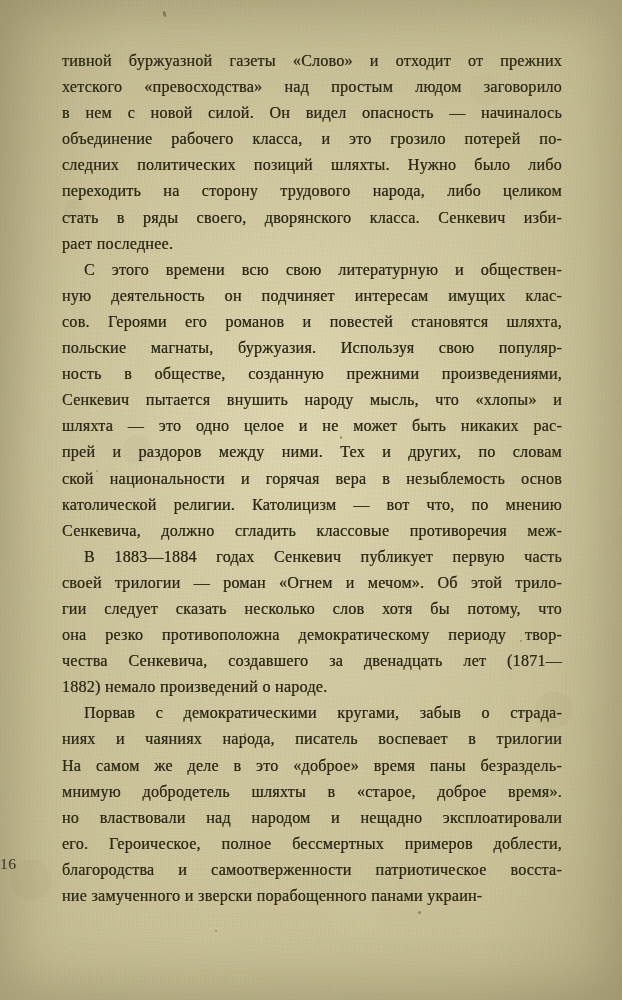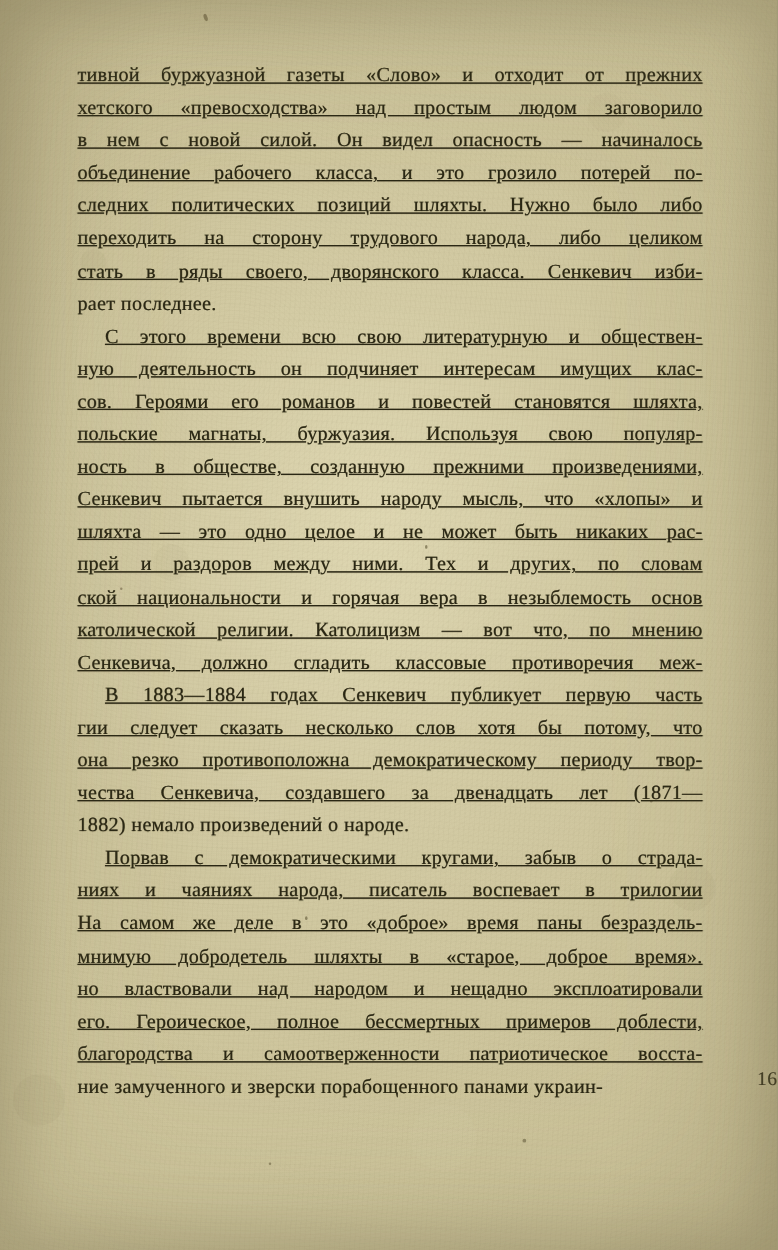--- a/index.html
+++ b/index.html
@@ -108,30 +108,29 @@
        0 0.35px 0 rgba(70,62,34,0.20);
   }
   .line {
     display: block;
     white-space: pre;
   }
   
   .j {
     text-align: justify;
     text-align-last: justify;
-    text-decoration: underline;
   }
   .indent { padding-left: 22px; }
 
   #page-number {
     position: absolute;
     left: 0;
     right: 0;
     top: 855px;
-    text-align: right;
+    text-align: left;
     font-size: 15.5px;
     letter-spacing: 0.4px;
     color: #302c17;
     text-shadow: 0.35px 0 0 rgba(55,50,26,0.35);
   }
 </style>
 </head>
 <body>
 
 <div id="page">
@@ -169,20 +168,21 @@
         <span class="line j">ность в обществе, созданную прежними произведениями,</span>
         <span class="line j">Сенкевич пытается внушить народу мысль, что «хлопы» и</span>
         <span class="line j">шляхта — это одно целое и не может быть никаких рас-</span>
         <span class="line j">прей и раздоров между ними. Тех и других, по словам</span>
         <span class="line j">ской национальности и горячая вера в незыблемость основ</span>
         <span class="line j">католической религии. Католицизм — вот что, по мнению</span>
         <span class="line j">Сенкевича, должно сгладить классовые противоречия меж-</span>
       </p>
       <p class="para">
         <span class="line j indent">В 1883—1884 годах Сенкевич публикует первую часть</span>
+        <span class="line j">своей трилогии — роман «Огнем и мечом». Об этой трило-</span>
         <span class="line j">гии следует сказать несколько слов хотя бы потому, что</span>
         <span class="line j">она резко противоположна демократическому периоду твор-</span>
         <span class="line j">чества Сенкевича, создавшего за двенадцать лет (1871—</span>
         <span class="line">1882) немало произведений о народе.</span>
       </p>
       <p class="para">
         <span class="line j indent">Порвав с демократическими кругами, забыв о страда-</span>
         <span class="line j">ниях и чаяниях народа, писатель воспевает в трилогии</span>
         <span class="line j">На самом же деле в это «доброе» время паны безраздель-</span>
         <span class="line j">мнимую добродетель шляхты в «старое, доброе время».</span>

